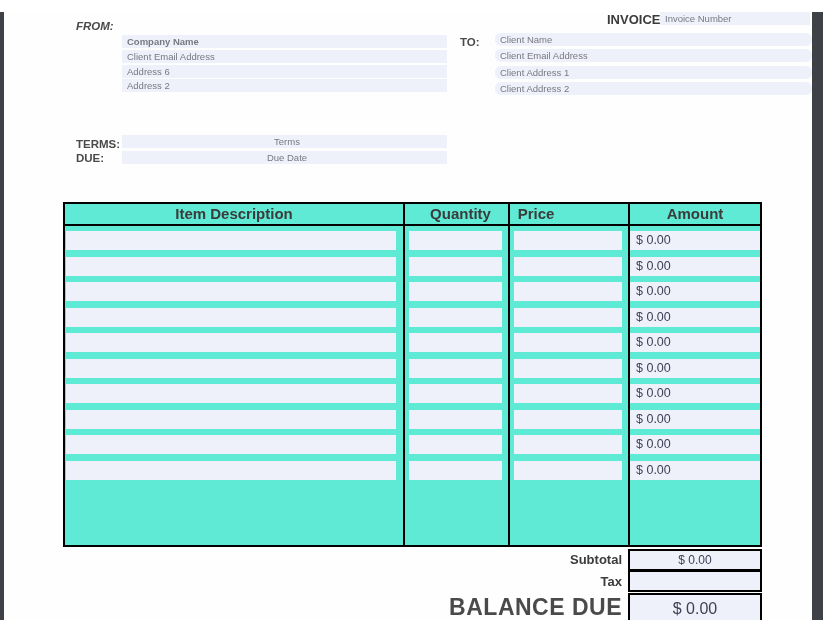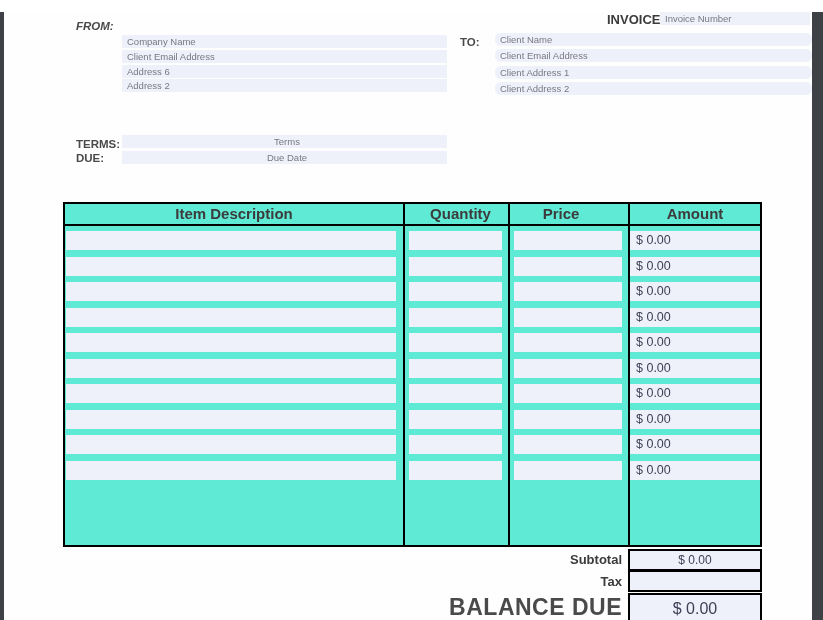--- a/index.html
+++ b/index.html
@@ -37,21 +37,21 @@
     position:absolute; left:63px; top:190px; width:699px; height:345px;
     border:2px solid #000; background:#5eead4;
   }
   .thead {
     position:absolute; left:0; top:0; right:0; height:22px;
     border-bottom:2px solid #000;
   }
   .th { position:absolute; top:1px; font-size:15px; font-weight:bold; color:#3b3b3b; text-align:center; }
   .th-desc   { left:0px;   width:338px; }
   .th-qty    { left:340px; width:103px;padding-left:8px; }
-  .th-price  { left:445px; width:102px; }
+  .th-price  { left:420px; width:102px; }
   .th-amount { left:565px; width:130px; }
   .vline { position:absolute; top:0; bottom:0; width:2px; background:#000; }
   .vline-1 { left:338px; }
   .vline-2 { left:443px; }
   .vline-3 { left:563px; }
 
   .trow { position:absolute; left:0; right:0; height:19px; }
   .cell-input { position:absolute; top:0; height:19px; background:#eef0fa; }
   .cell-desc  { left:1px;   width:330px; }
   .cell-qty   { left:344px; width:93px;  }
@@ -80,21 +80,21 @@
 <div class="page">
   <div class="edge-left"></div>
   <div class="edge-right"></div>
   <div class="edge-bottom"></div>
 
   <div class="invoice-title">INVOICE</div>
   <div class="field invoice-number">Invoice Number</div>
 
   <div class="section-label" style="left:76px; top:8px;font-style:italic;">FROM:</div>
   <div id="from-fields">
-      <div class="field from-field" style="top: 23px;">Company Name</div>
+      <div class="field from-field" style="top: 23px; font-weight: bold;">Company Name</div>
       <div class="field from-field" style="top: 37.8px;">Client Email Address</div>
       <div class="field from-field" style="top: 52.6px;">Address 6</div>
       <div class="field from-field" style="top: 67.4px;">Address 2</div>
     </div>
 
   <div class="section-label" style="left:460px; top:24px;">TO:</div>
   <div id="to-fields">
       <div class="field to-field" style="top: 21px;">Client Name</div>
       <div class="field to-field" style="top: 37.3px;">Client Email Address</div>
       <div class="field to-field" style="top: 53.6px;">Client Address 1</div>

